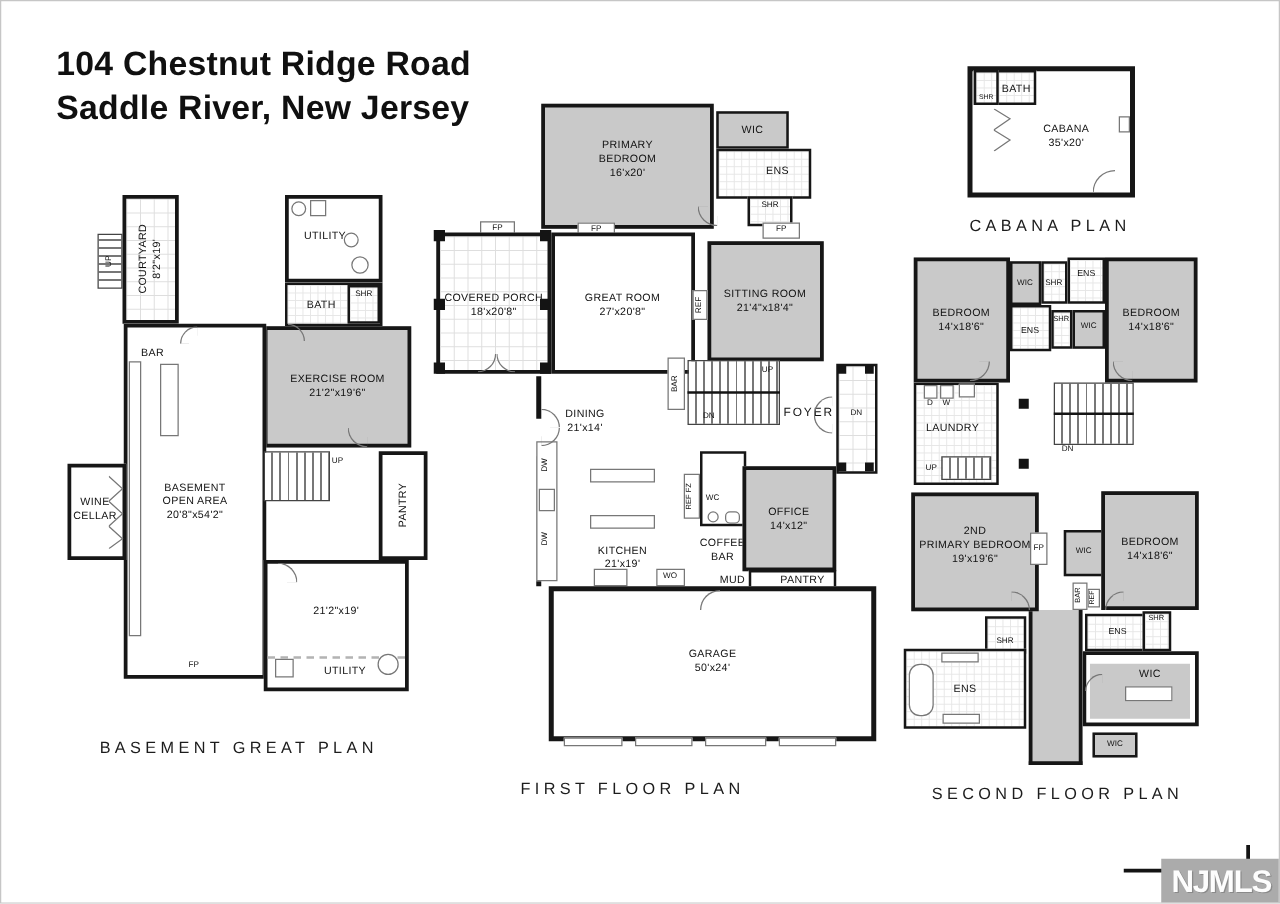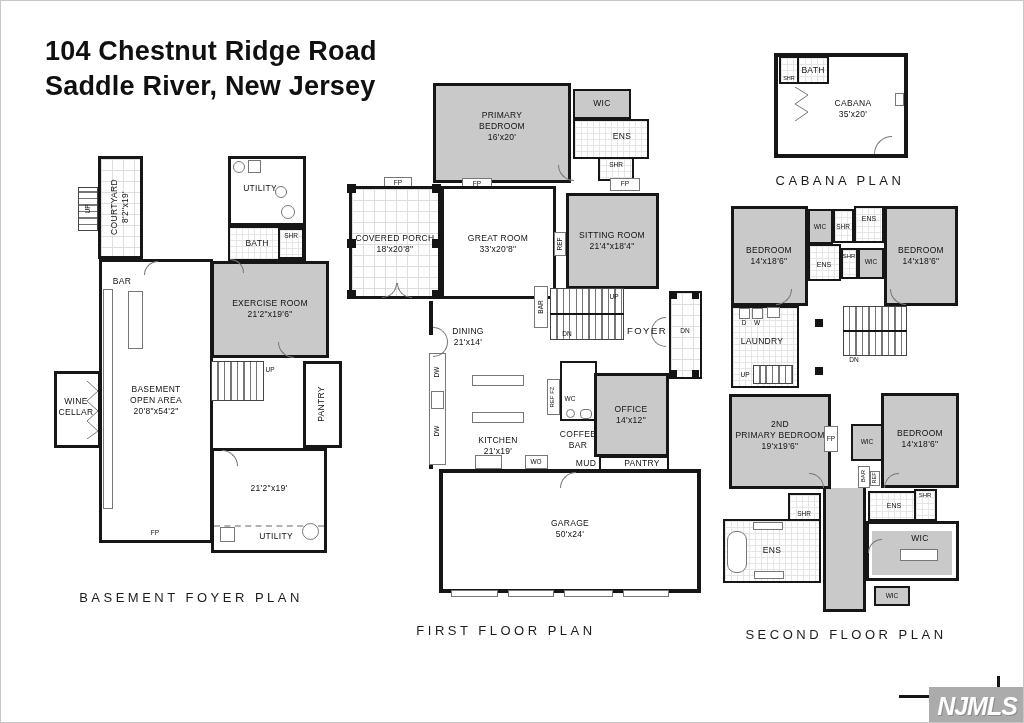--- a/index.html
+++ b/index.html
@@ -23,21 +23,21 @@
   .sq{position:absolute;background:#141414;}
   .circ{position:absolute;border:1px solid #777;border-radius:50%;background:#fff;box-sizing:border-box;}
   .dash{position:absolute;border-top:2px dashed #b3b3b3;}
   .arc{position:absolute;box-sizing:border-box;background:transparent;}
   .arc.tl{border-top:1px solid #777;border-left:1px solid #777;border-radius:100% 0 0 0;}
   .arc.tr{border-top:1px solid #777;border-right:1px solid #777;border-radius:0 100% 0 0;}
   .arc.bl{border-bottom:1px solid #777;border-left:1px solid #777;border-radius:0 0 0 100%;}
   .arc.br{border-bottom:1px solid #777;border-right:1px solid #777;border-radius:0 0 100% 0;}
   .hall{position:absolute;background:#c9c9c9;border:3px solid #161616;border-top:none;box-sizing:border-box;}
   .logo{position:absolute;background:#ababab;}
-  .logo-text{position:absolute;transform:translate(-50%,-50%);font-size:25px;font-weight:bold;font-style:italic;color:#fdfdfd;letter-spacing:-1px;text-shadow:1px 1px 0 #8a8a8a;}
+  .logo-text{position:absolute;transform:translate(-50%,-50%);font-size:25px;font-weight:bold;color:#fdfdfd;letter-spacing:-1px;text-shadow:1px 1px 0 #8a8a8a;}
 </style>
 </head>
 <body>
 
 <div id="page">
 
   <div class="title">104 Chestnut Ridge Road
 Saddle River, New Jersey</div>
 
   <div class="plan" style="left:53px;top:148px;width:294px;height:412px">
@@ -81,21 +81,21 @@
     <div class="lbl" style="left:215px;top:340px">21'2"x19'</div>
     <div class="dash" style="left:160px;top:376px;width:110px"></div>
     <div class="lbl" style="left:222px;top:388px">UTILITY</div>
     <div class="box" style="left:166px;top:378px;width:15px;height:15px"></div>
     <div class="circ" style="left:248px;top:374px;width:17px;height:17px"></div>
     <div class="arc tr" style="left:176px;top:110px;width:14px;height:14px"></div>
     <div class="arc bl" style="left:224px;top:193px;width:16px;height:16px"></div>
     <div class="arc tr" style="left:168px;top:301px;width:16px;height:16px"></div>
     <div class="arc tl" style="left:90px;top:112px;width:14px;height:14px"></div>
   </div>
-  <div class="plan-title" style="left:190px;top:589px">BASEMENT FOYER PLAN</div>
+  <div class="plan-title" style="left:190px;top:589px">BASEMENT GREAT PLAN</div>
 
   <div class="plan" style="left:345px;top:78px;width:362px;height:520px">
     <div class="room gray" style="left:87px;top:4px;width:138px;height:100px"></div>
     <div class="lbl" style="left:156px;top:48px">PRIMARY
 BEDROOM
 16'x20'</div>
     <div class="room gray r2" style="left:227px;top:10px;width:58px;height:30px"></div>
     <div class="lbl" style="left:256px;top:25px">WIC</div>
     <div class="room tile r2" style="left:227px;top:40px;width:76px;height:40px"></div>
     <div class="lbl" style="left:276px;top:58px">ENS</div>
@@ -111,21 +111,21 @@
     <div class="lbl" style="left:49px;top:165px">COVERED PORCH
 18'x20'8"</div>
     <div class="sq" style="left:1px;top:105px;width:9px;height:9px"></div>
     <div class="sq" style="left:86px;top:105px;width:9px;height:9px"></div>
     <div class="sq" style="left:1px;top:160px;width:9px;height:9px"></div>
     <div class="sq" style="left:86px;top:160px;width:9px;height:9px"></div>
     <div class="sq" style="left:1px;top:211px;width:9px;height:9px"></div>
     <div class="sq" style="left:86px;top:211px;width:9px;height:9px"></div>
     <div class="room" style="left:95px;top:107px;width:115px;height:113px"></div>
     <div class="lbl" style="left:152px;top:165px">GREAT ROOM
-33'x20'8"</div>
+27'x20'8"</div>
     <div class="room gray" style="left:220px;top:114px;width:93px;height:96px"></div>
     <div class="lbl" style="left:266px;top:162px">SITTING ROOM
 21'4"x18'4"</div>
     <div class="box" style="left:188px;top:207px;width:14px;height:42px"></div>
     <div class="lbl sm vert" style="left:195px;top:228px">BAR</div>
     <div class="box" style="left:208px;top:153px;width:12px;height:24px"></div>
     <div class="lbl sm vert" style="left:214px;top:165px">REF</div>
     <div class="st-v" style="left:204px;top:209px;width:74px;height:52px"></div>
     <div class="sq" style="left:204px;top:234px;width:74px;height:2px"></div>
     <div class="lbl sm" style="left:268px;top:218px">UP</div>

